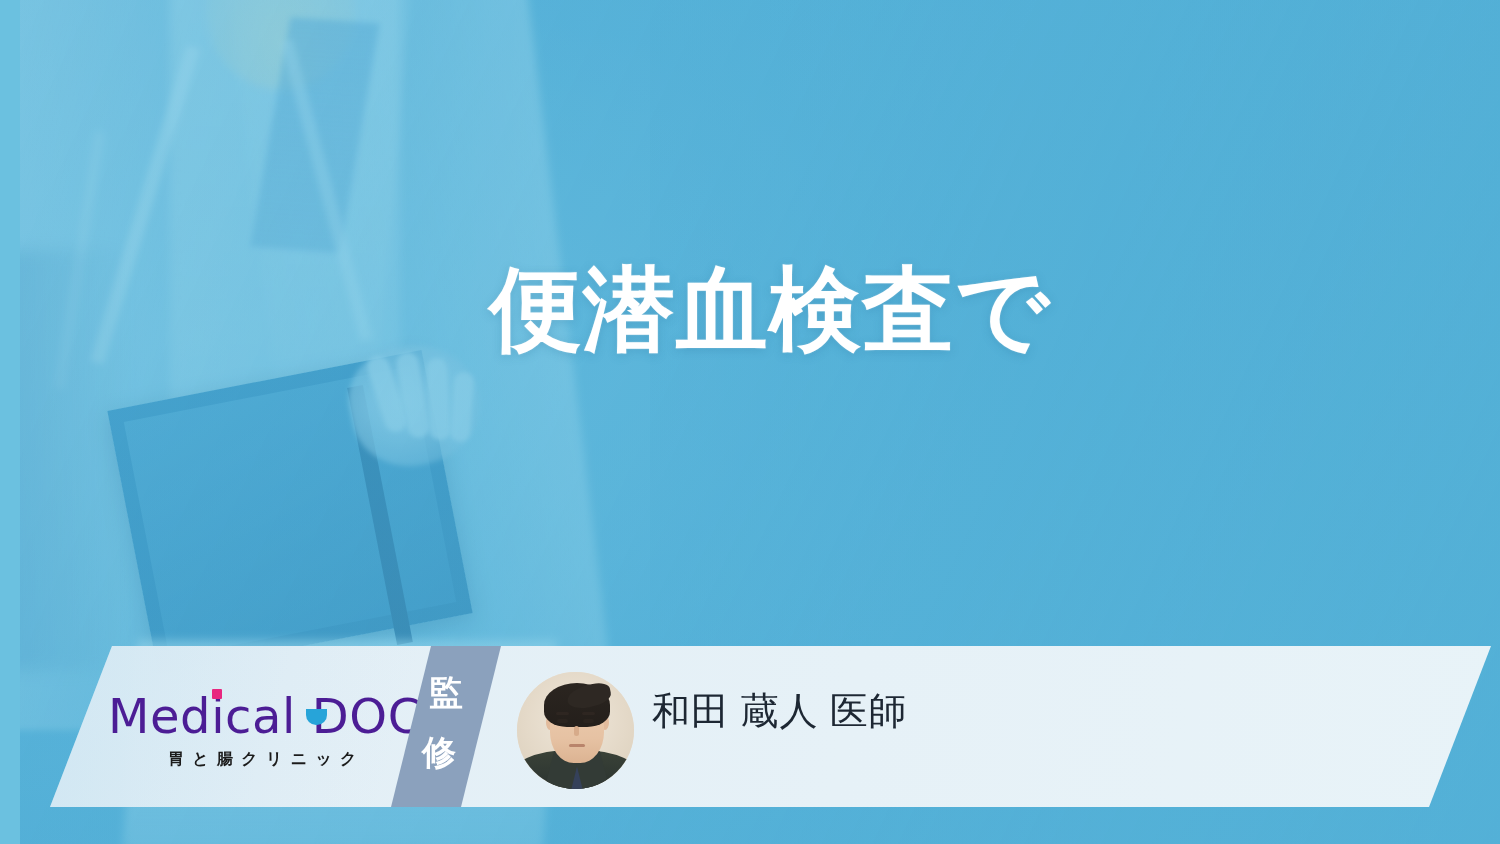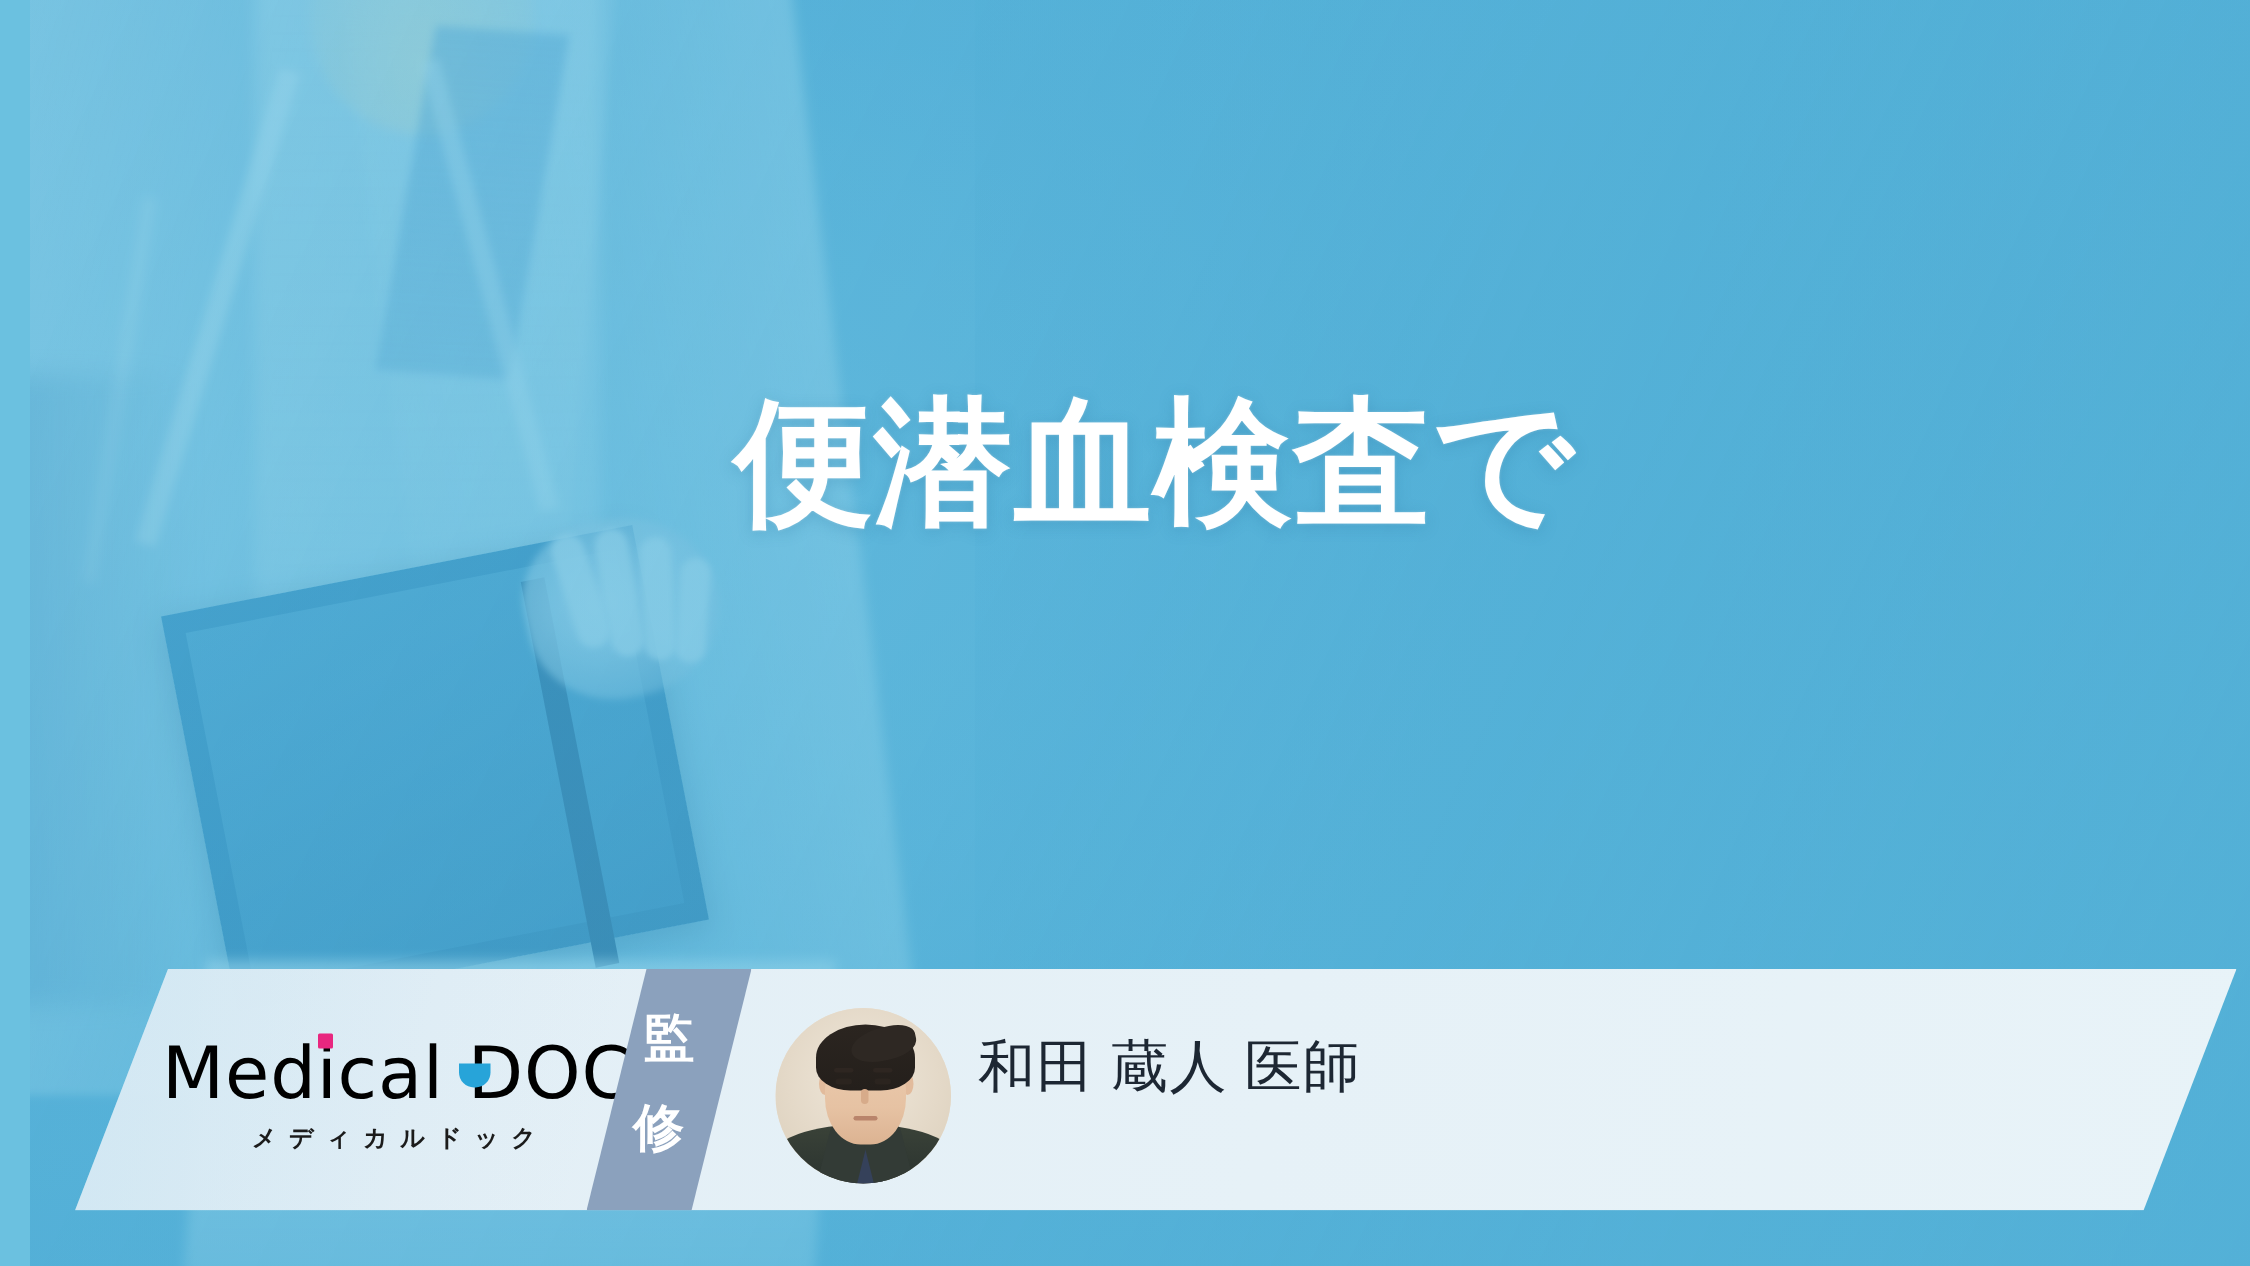--- a/index.html
+++ b/index.html
@@ -170,21 +170,21 @@
   }
 
   
   .logo-block {
     position:absolute; left:88px; top:692px;
     width:300px;
   }
   .logo-word {
     font-family:"DejaVu Sans", sans-serif;
     font-size:48px; font-weight:500;
-    color:#000000;
+    color:#4c1d95;
     letter-spacing:.012em;
     line-height:1;
     position:relative;
     white-space:nowrap;
   }
   .logo-word .dot-i {
     position:absolute;
     left:104px; top:-3px;
     width:10px; height:10px;
     background:#e8277f;
@@ -349,21 +349,21 @@
 
   <div class="credit-bar"></div>
   <div class="credit-bar-sheen"></div>
 
   <div class="logo-block">
     <div class="logo-word">
       <span>Medical DOC</span>
       <span class="dot-i"></span>
       <span class="o-fill"></span>
     </div>
-    <div class="logo-kana">メディカルドック</div>
+    <div class="logo-kana">胃と腸クリニック</div>
   </div>
 
   <div class="kanshu-band"></div>
   <div class="kanshu-text">
     <span class="k1">監</span>
     <span class="k2">修</span>
   </div>
 
   <div class="avatar">
     <div class="av-bg"></div>

